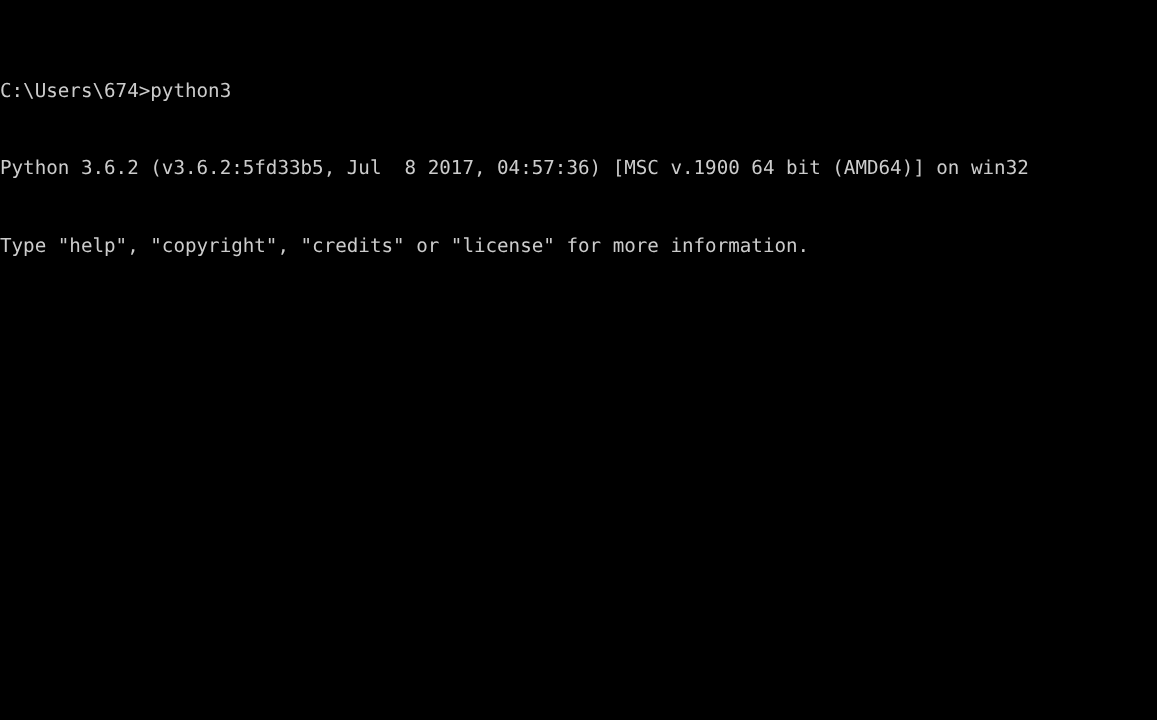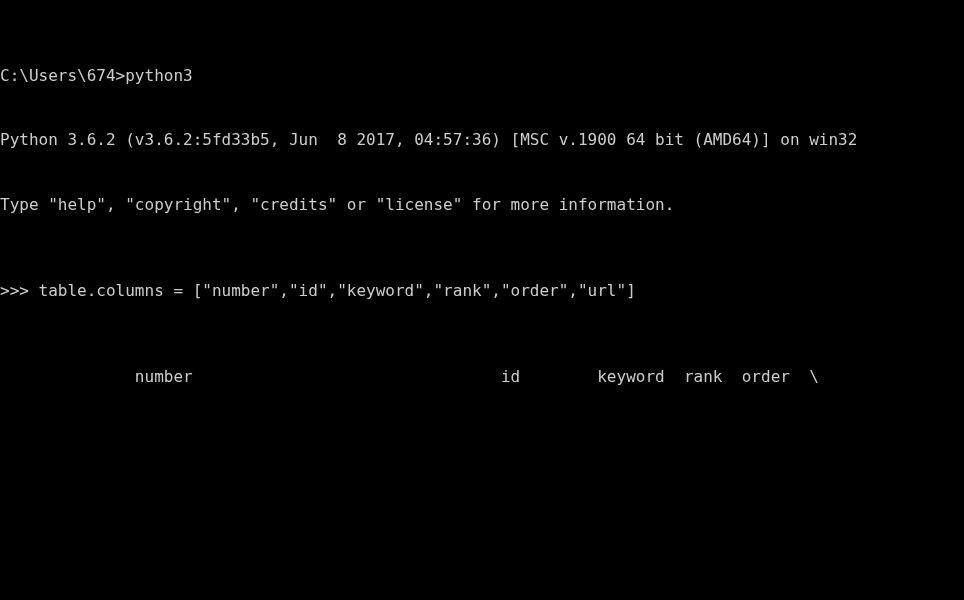--- a/index.html
+++ b/index.html
@@ -35,26 +35,24 @@
     font-size: 16px;
     color: #cccccc;
   }
 </style>
 </head>
 <body>
 
 <div id="console">
 
   <span class="line">C:\Users\674&gt;python3</span>
-  <span class="line">Python 3.6.2 (v3.6.2:5fd33b5, Jun  8 2017, 04:57:36) [MSC v.1900 64 bit (AMD64)] on win32</span>
+  <span class="line">Python 3.6.2 (v3.6.2:5fd33b5, Jul  8 2017, 04:57:36) [MSC v.1900 64 bit (AMD64)] on win32</span>
   <span class="line">Type "help", "copyright", "credits" or "license" for more information.</span>
 
-  <span class="line">&gt;&gt;&gt; table.columns = ["number","id","keyword","rank","order","url"]</span>
 
-  <span class="line">              number                                id        keyword  rank  order  \</span>
   
   
   
   
   
   
   
   
   
   

